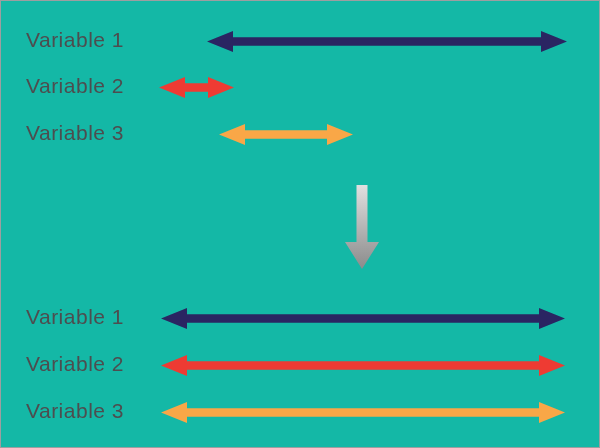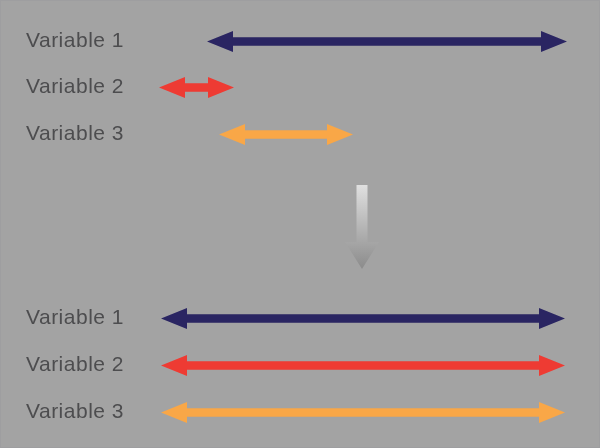--- a/index.html
+++ b/index.html
@@ -1,21 +1,21 @@
 <!DOCTYPE html>
 <html><head>
 <meta charset="utf-8">
 <style>
   html, body { margin: 0; padding: 0; background: #ffffff; }
   .frame {
     position: relative;
     width: 598px;
     height: 446px;
     border: 1px solid #9e9ea0;
-    background: #a3a3a3;
+    background: #14b8a6;
     overflow: hidden;
     font-family: "Liberation Sans", "DejaVu Sans", sans-serif;
   }
   .row { position: absolute; left: 0; width: 100%; height: 0; }
   .row .label {
     position: absolute;
     left: 25px;
     top: 0;
     transform: translateY(-54%);
     font-size: 21px;

